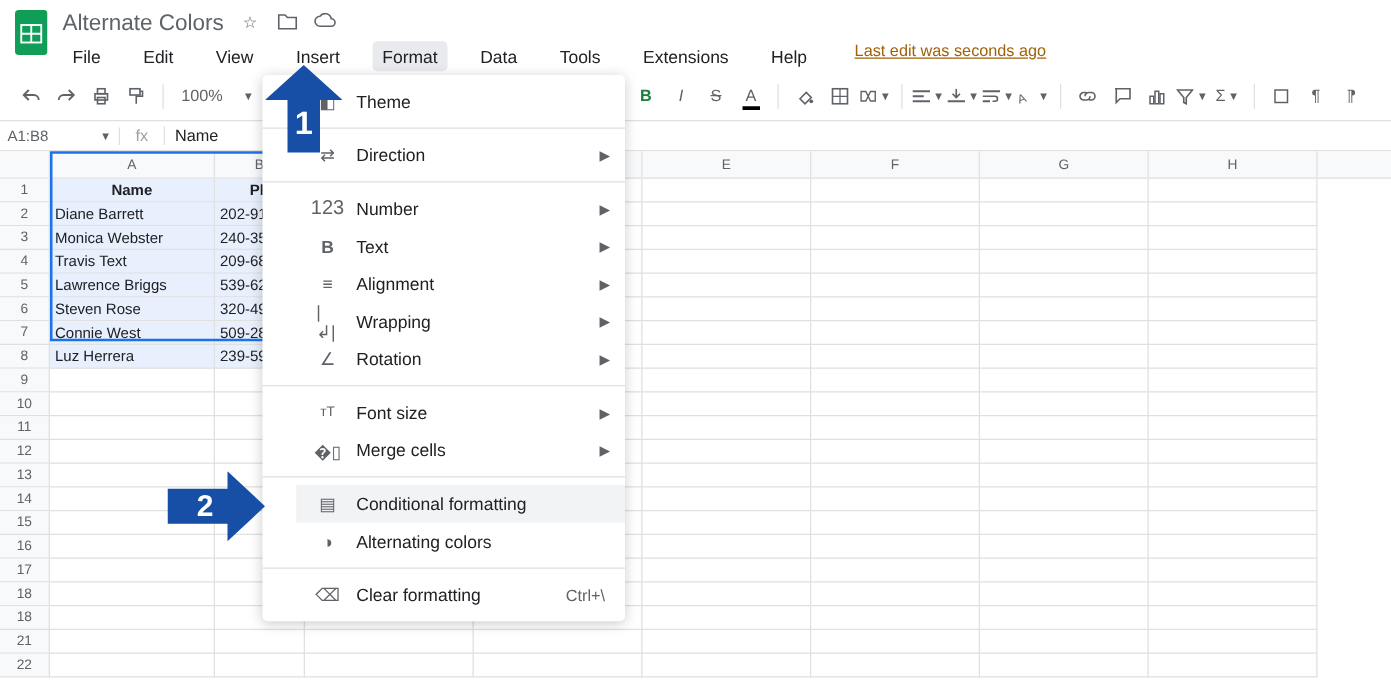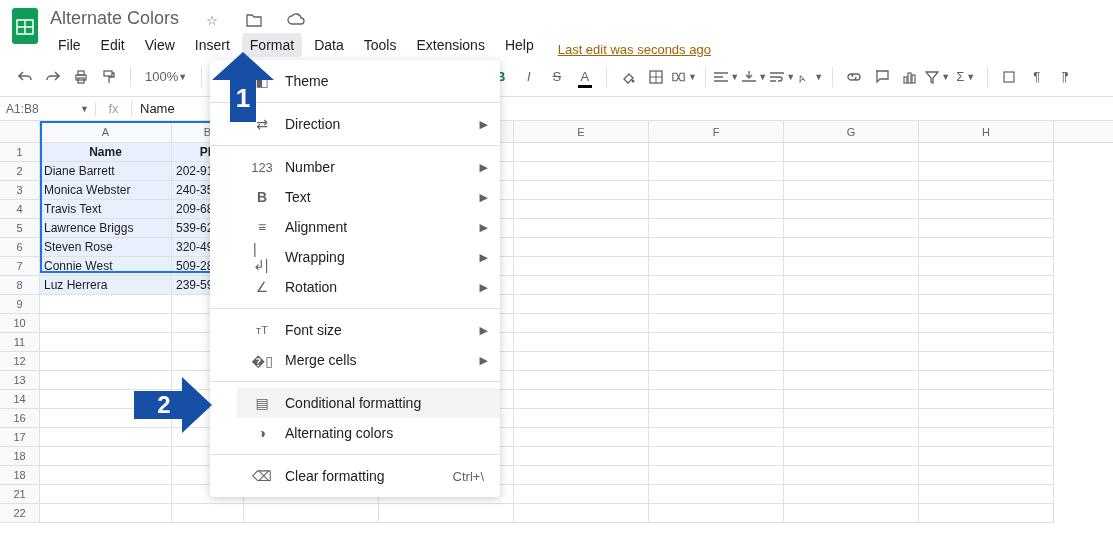--- a/index.html
+++ b/index.html
@@ -3,34 +3,34 @@
 <meta charset="utf-8">
 <style>
 * { box-sizing: border-box; margin: 0; padding: 0; }
 body { font-family: Arial, sans-serif; font-size: 13px; color: #202124; background: #fff; width: 1113px; height: 549px; overflow: hidden; position: relative; }
 
 
 .header { display: flex; align-items: flex-start; padding: 8px 12px 0 12px; gap: 12px; }
 .logo { width: 26px; height: 36px; display: flex; align-items: center; justify-content: center; }
 .logo-svg { width: 26px; height: 36px; }
 .title-area { flex: 1; }
-.title-row { display: flex; align-items: flex-end; gap: 24px; }
+.title-row { display: flex; align-items: flex-start; gap: 12px; }
 .doc-title { font-size: 18px; color: #5f6368; }
 .title-icon { color: #5f6368; width: 18px; height: 18px; display:flex; align-items:center; justify-content:center; }
-.menu-row { display: flex; gap: 4px; margin-top: 4px; align-items: flex-end; }
+.menu-row { display: flex; gap: 18px; margin-top: 4px; align-items: flex-start; }
 .menu-item { padding: 4px 8px; font-size: 14px; color: #202124; border-radius: 4px; cursor: pointer; }
 .menu-item.active { background: #e8eaed; }
 .last-edit { color: #a16207; text-decoration: underline; margin-left: 12px; font-size: 13px; }
 
 
 .toolbar { display: flex; align-items: center; padding: 8px 12px; gap: 2px; border-bottom: 1px solid #e0e0e0; height: 40px; }
 .tb-sep { width: 1px; height: 20px; background: #e0e0e0; margin: 0 6px; }
 .tb-btn { width: 26px; height: 26px; display: flex; align-items: center; justify-content: center; color: #5f6368; border-radius: 4px; cursor:pointer; }
 .tb-btn.bold { color: #188038; font-weight: bold; }
-.zoom { display: flex; align-items: center; gap: 0; padding: 0 6px; color: #5f6368; font-size: 13px; }
+.zoom { display: flex; align-items: center; gap: 16px; padding: 0 6px; color: #5f6368; font-size: 13px; }
 .new-pill { background: #188038; color: #fff; font-size: 11px; font-weight: bold; padding: 2px 8px; border-radius: 10px; }
 .color-underline { width:14px; height:3px; background:#000; position:absolute; bottom:2px; left:6px; }
 
 
 .formula-row { display: flex; align-items: center; border-bottom: 1px solid #e0e0e0; height: 24px; }
 .name-box { width: 96px; display:flex; align-items:center; justify-content:space-between; padding: 0 6px; border-right: 1px solid #e0e0e0; font-size: 12px; color: #5f6368; }
 .fx { width: 36px; text-align: center; color: #9aa0a6; font-size: 13px; border-right: 1px solid #e0e0e0; }
 .formula-val { padding: 0 8px; font-size: 13px; }
 
 
@@ -406,20 +406,31 @@
         <div class="cell col-A"></div>
         <div class="cell col-B"></div>
         <div class="cell col-gen"></div>
         <div class="cell col-gen"></div>
         <div class="cell col-gen"></div>
         <div class="cell col-gen"></div>
         <div class="cell col-gen"></div>
         <div class="cell col-gen"></div>
       </div>
       <div class="row">
+        <div class="row-h">15</div>
+        <div class="cell col-A"></div>
+        <div class="cell col-B"></div>
+        <div class="cell col-gen"></div>
+        <div class="cell col-gen"></div>
+        <div class="cell col-gen"></div>
+        <div class="cell col-gen"></div>
+        <div class="cell col-gen"></div>
+        <div class="cell col-gen"></div>
+      </div>
+      <div class="row">
         <div class="row-h">16</div>
         <div class="cell col-A"></div>
         <div class="cell col-B"></div>
         <div class="cell col-gen"></div>
         <div class="cell col-gen"></div>
         <div class="cell col-gen"></div>
         <div class="cell col-gen"></div>
         <div class="cell col-gen"></div>
         <div class="cell col-gen"></div>
       </div>
@@ -488,21 +499,21 @@
       <span>Theme</span>
     </div>
   <div class="dd-sep"></div>
   <div class="dd-item">
       <span class="dd-icon">⇄</span>
       <span>Direction</span>
       <span class="dd-sub">▶</span>
     </div>
   <div class="dd-sep"></div>
   <div class="dd-item">
-      <span class="dd-icon" style="font-size:13px">123</span>
+      <span class="dd-icon" style="font-size:16px">123</span>
       <span>Number</span>
       <span class="dd-sub">▶</span>
     </div>
   <div class="dd-item">
       <span class="dd-icon">
         <b>B</b>
       </span>
       <span>Text</span>
       <span class="dd-sub">▶</span>
     </div>

